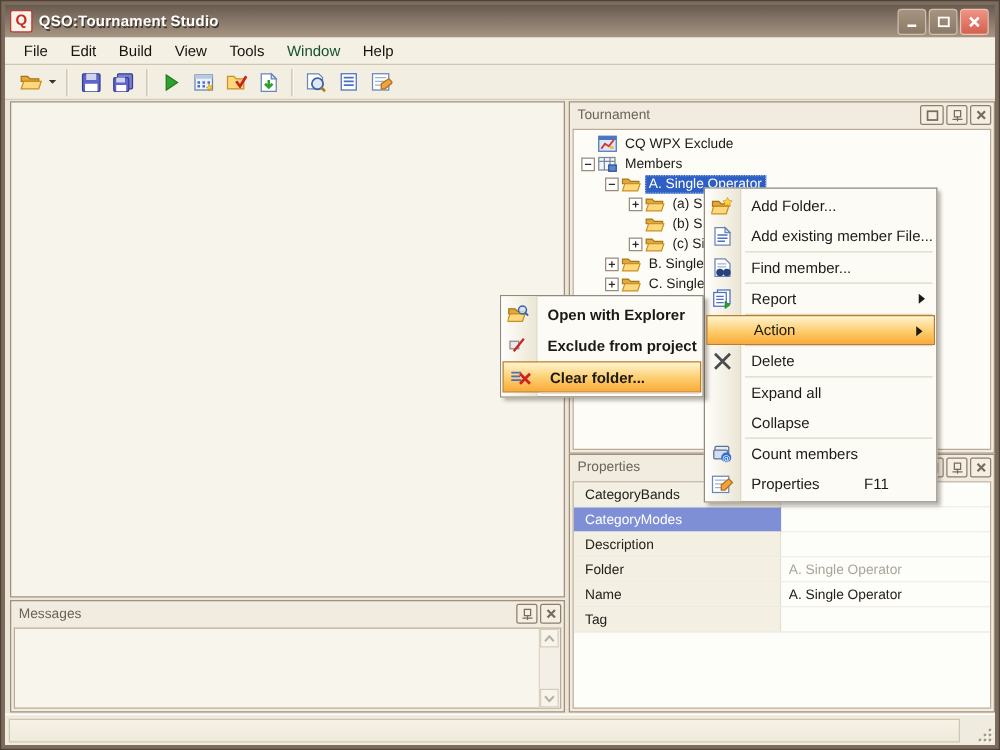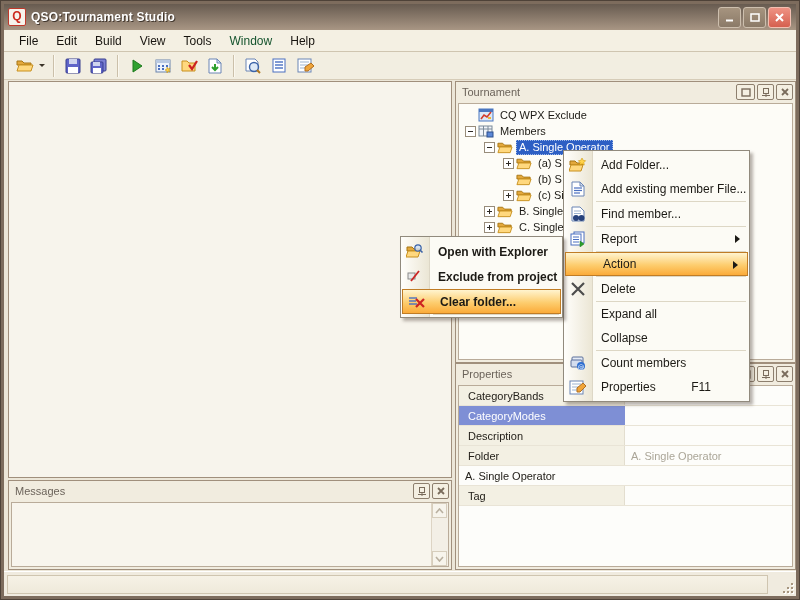--- a/index.html
+++ b/index.html
@@ -379,20 +379,21 @@
         </div>
         <div class="grow">
           <div class="gname">Description</div>
           <div class="gval"></div>
         </div>
         <div class="grow">
           <div class="gname">Folder</div>
           <div class="gval muted">A. Single Operator</div>
         </div>
         <div class="grow">
+          <div class="gname">Name</div>
           <div class="gval">A. Single Operator</div>
         </div>
         <div class="grow">
           <div class="gname">Tag</div>
           <div class="gval"></div>
         </div>
       </div>
     </div>
   </div>
 

